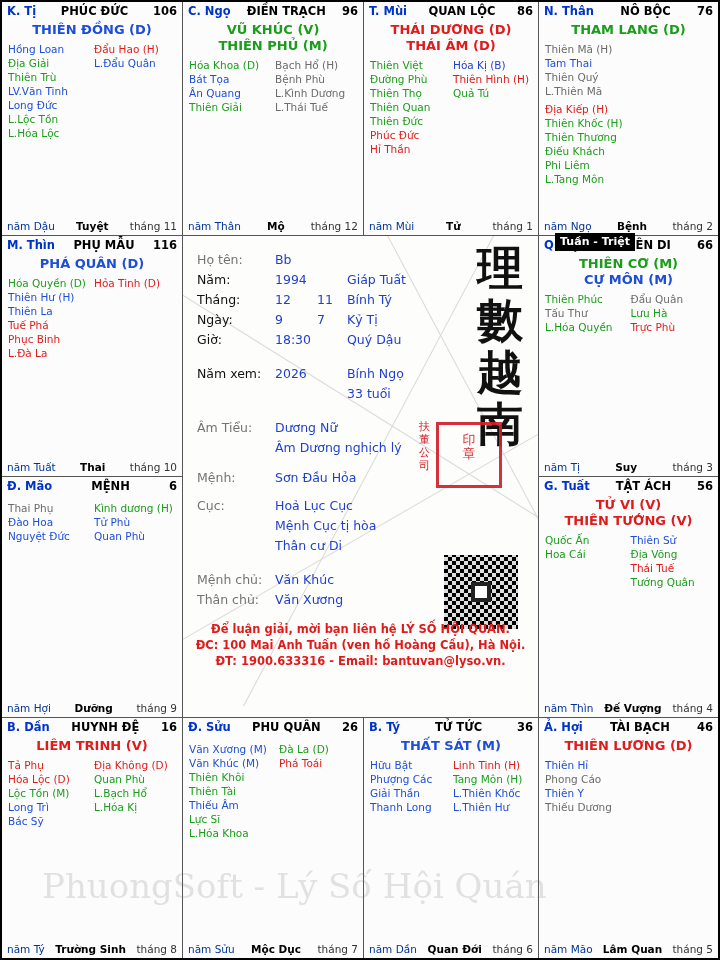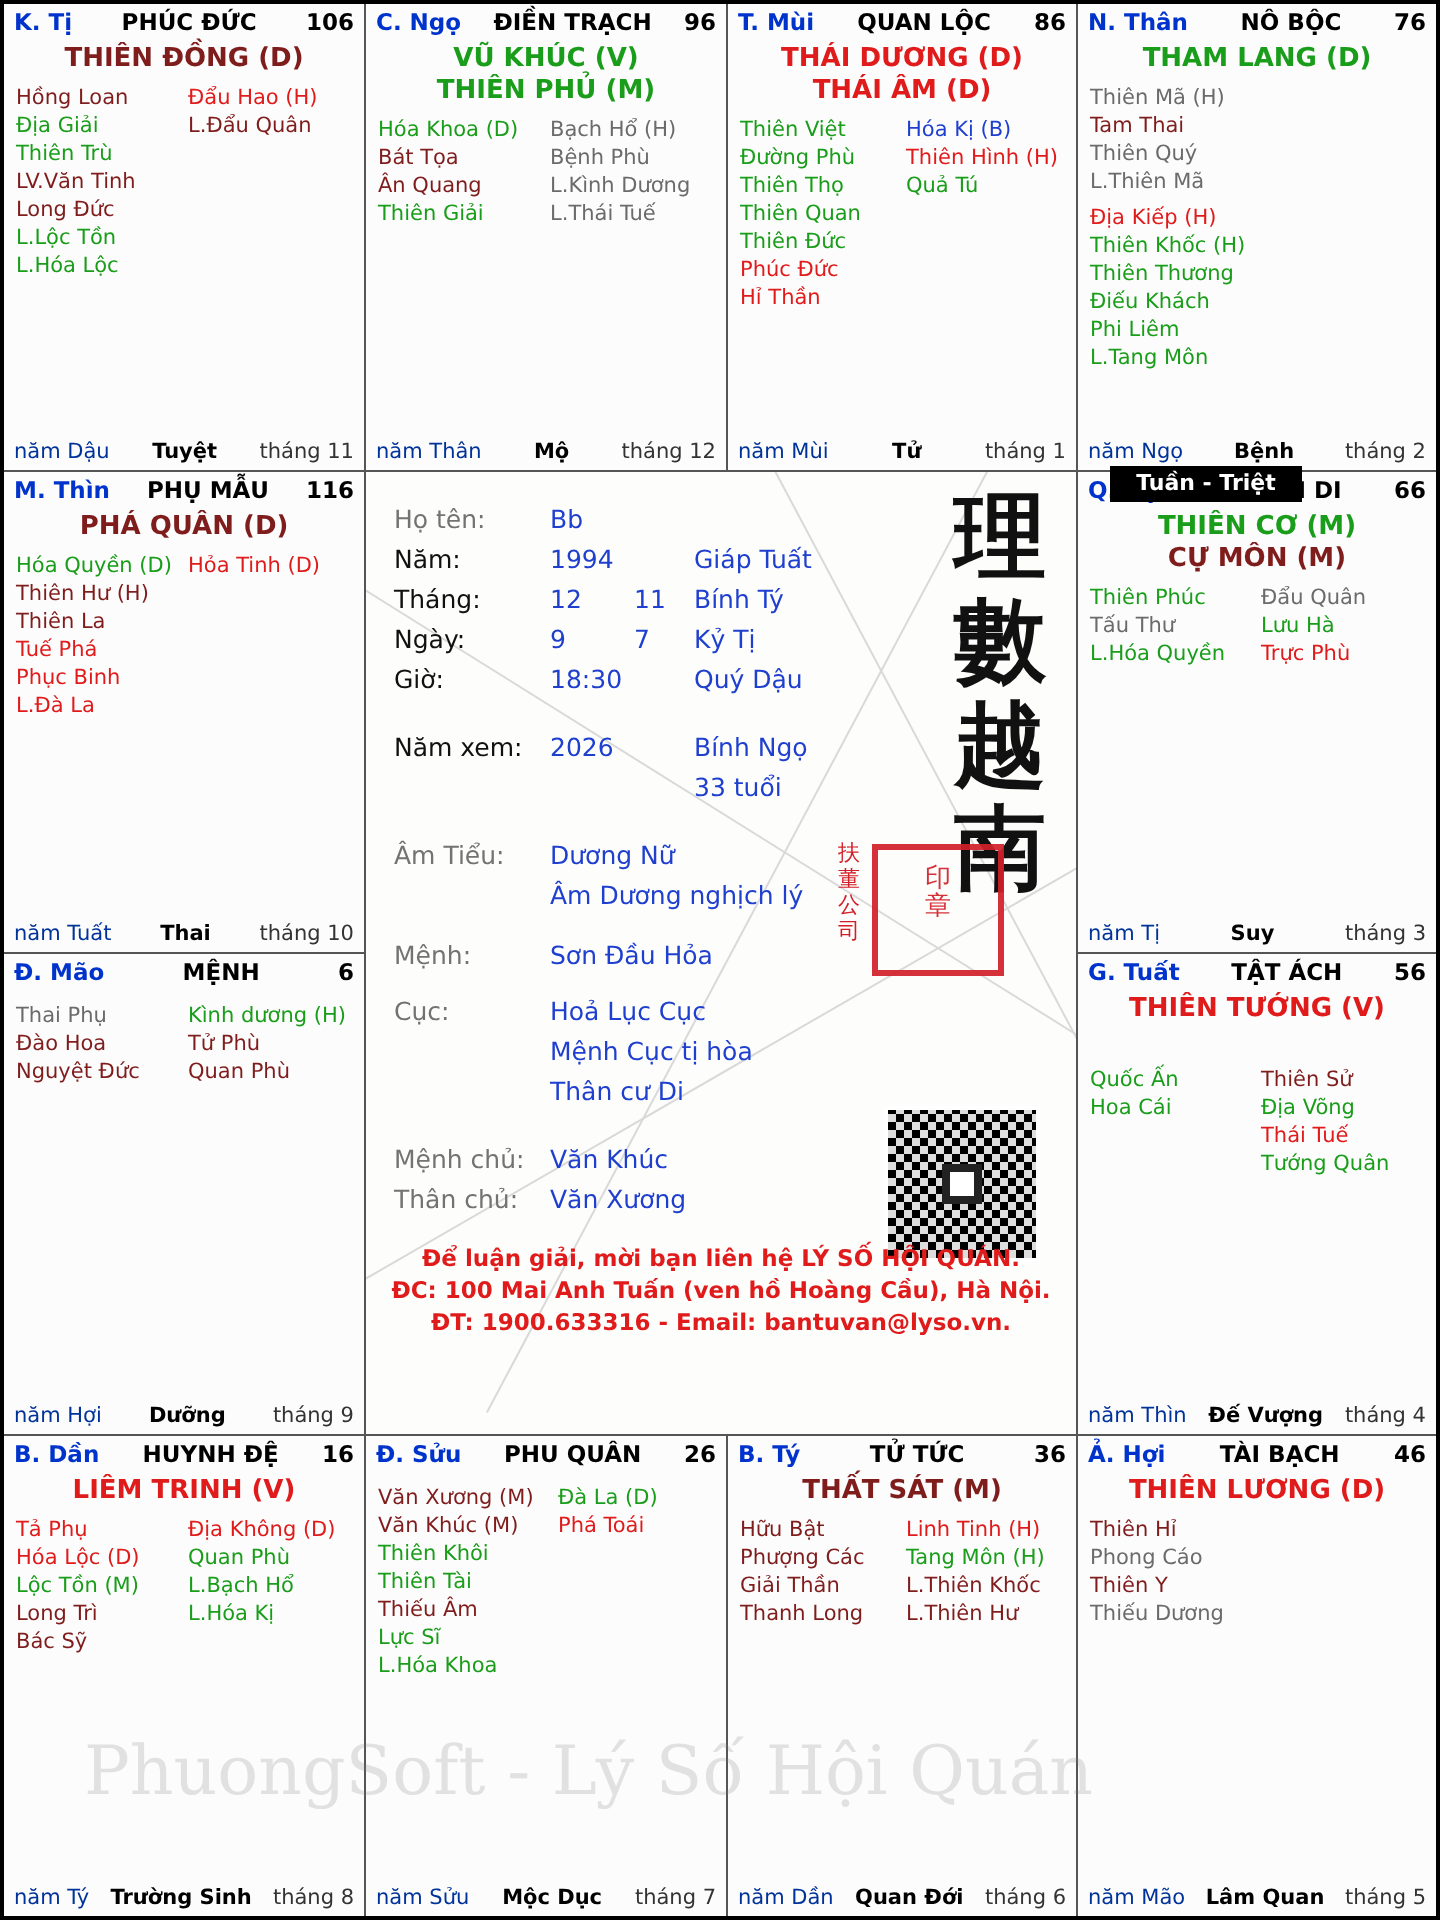--- a/index.html
+++ b/index.html
@@ -67,21 +67,21 @@
     box-sizing:border-box;
   }
   .footer .nam{color:#003399;}
   .footer .mid{font-weight:bold;color:#000;}
   .footer .thang{color:#333;}
   
   .c-green{color:#1a9d1a;}
   .c-red{color:#e01b1b;}
   .c-blue{color:#1f3fcf;}
   .c-dgray{color:#6b6b6b;}
-  .c-black{color:#7f1d1d;}
+  .c-black{color:#1d4ed8;}
 
   
   #center{
     position:absolute;
     left:181px;top:234px;
     width:356px;height:482px;
     border-right:1px solid #555;
     border-bottom:1px solid #555;
     box-sizing:border-box;
     background:#fdfdfb;
@@ -159,21 +159,21 @@
     background-blend-mode:difference;
     border:2px solid #fff;
   }
   .qr::after{
     content:"";position:absolute;left:27px;top:27px;width:20px;height:20px;
     background:#fff;border:4px solid #222;box-sizing:border-box;
   }
   .tuantriet{
     position:absolute;
     left:553px;top:231px;
-    width:96px;height:18px;
+    width:80px;height:18px;
     background:#000;color:#fff;
     font-size:11px;font-weight:bold;
     text-align:center;line-height:18px;
     z-index:5;
   }
   .watermark{
     position:absolute;
     left:40px;bottom:52px;
     font-family:"DejaVu Serif", serif;
     font-size:34px;
@@ -400,20 +400,21 @@
         </div>
       </div>
     <div class="cell" style="grid-column:2 / span 2;visibility:hidden"></div>
     <div class="cell c4">
         <div class="cell-head">
           <span class="chi">G. Tuất</span>
           <span class="cung">TẬT ÁCH</span>
           <span class="num">56</span>
         </div>
         <div class="stars-main">
+          <div class="c-red">TỬ VI (V)</div>
           <div class="c-red">THIÊN TƯỚNG (V)</div>
         </div>
         <div class="cols" style="top: 56px;">
           <div class="col">
             <div class="c-green">Quốc Ấn</div>
             <div class="c-green">Hoa Cái</div>
           </div>
           <div class="col">
             <div class="c-black">Thiên Sử</div>
             <div class="c-green">Địa Võng</div>

